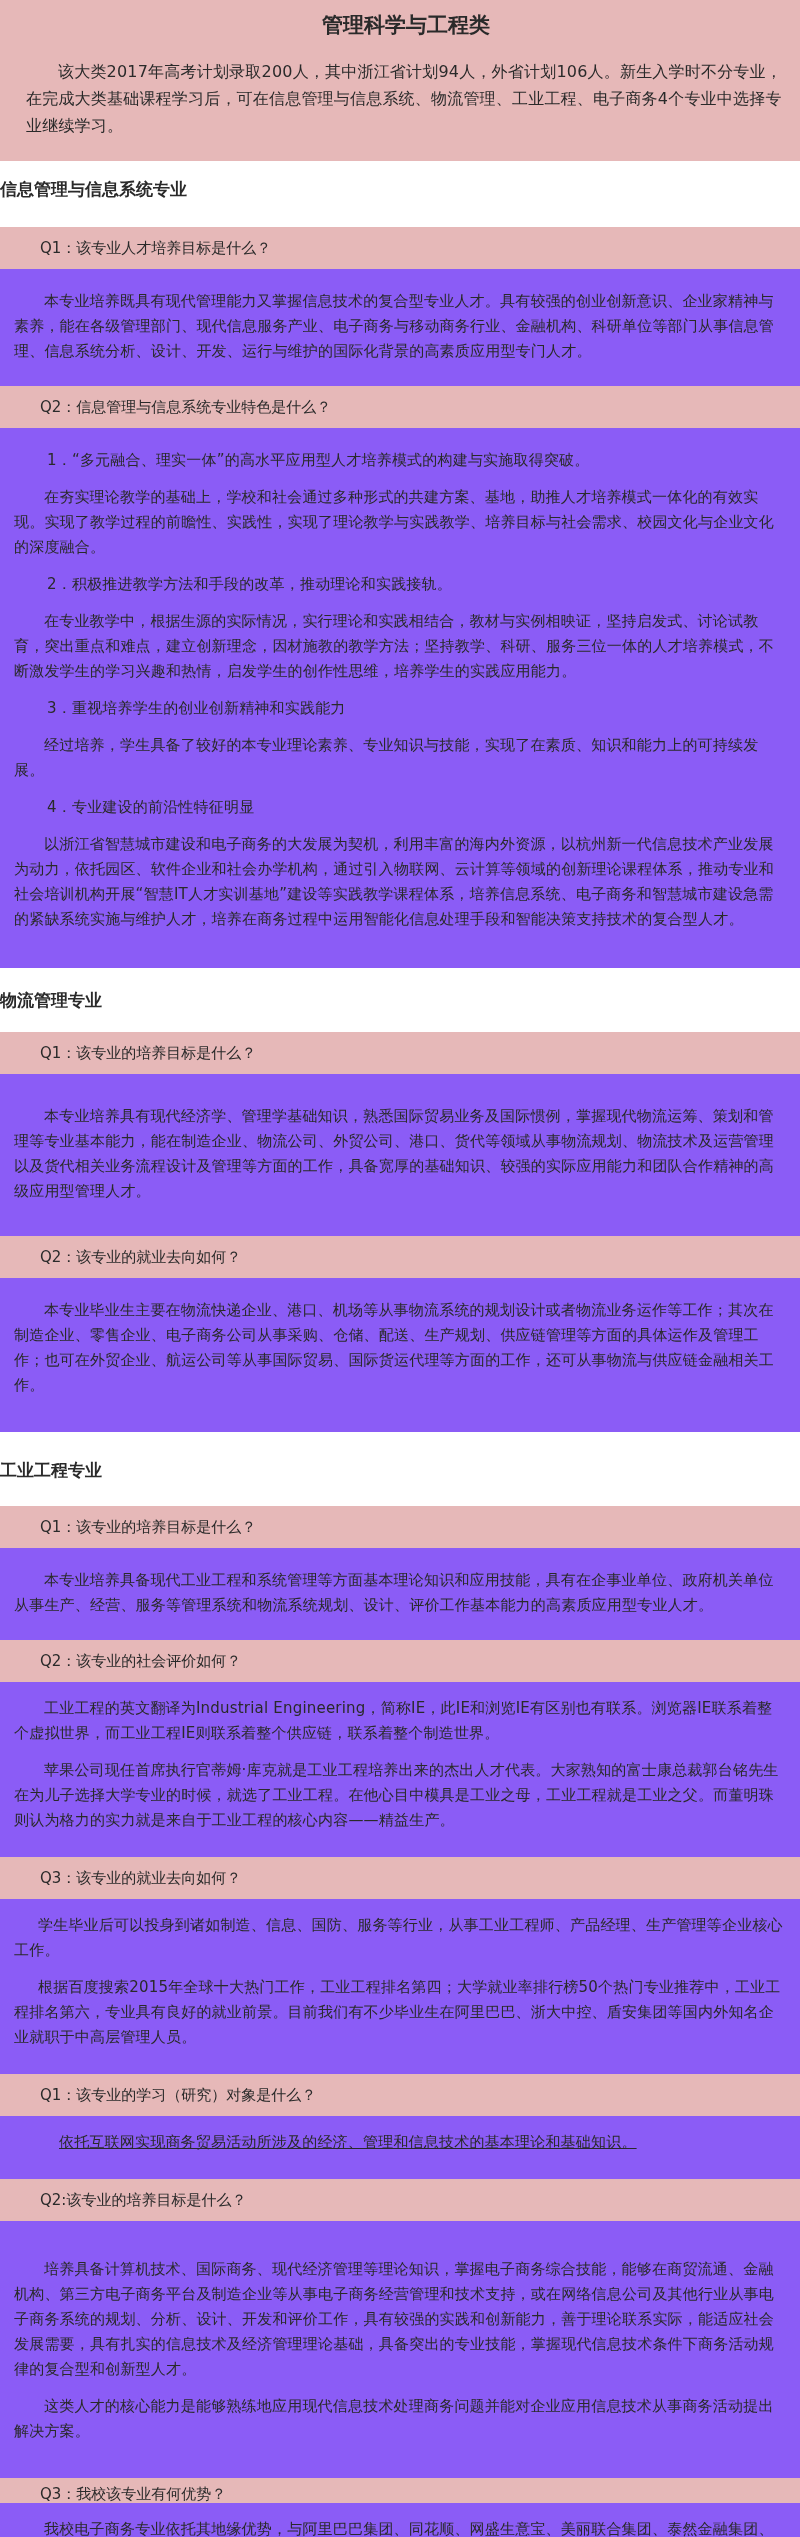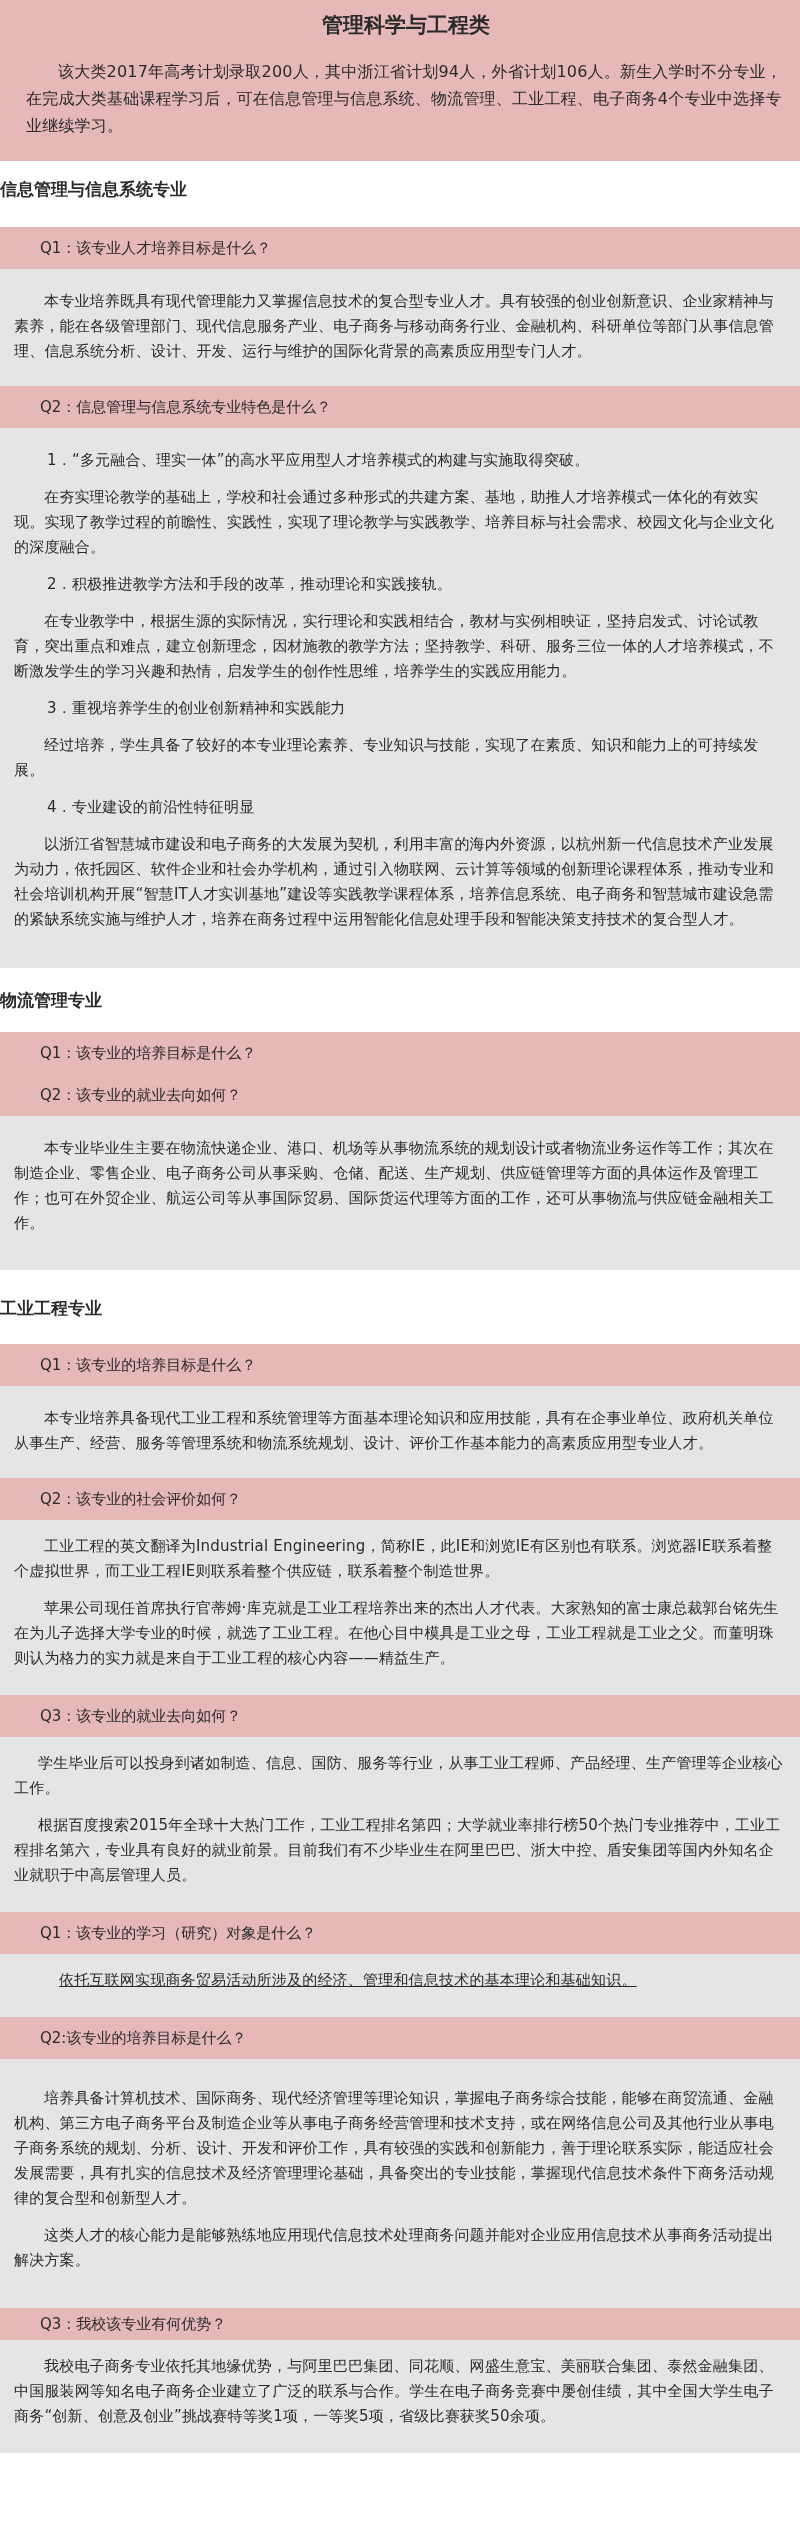--- a/index.html
+++ b/index.html
@@ -35,23 +35,23 @@
     margin: 0;
   }
   .major-title.first { height: 66px; line-height: 56px; }
   .q-header {
     background: #e6b8b8;
     font-size: 15px;
     padding: 0 0 0 40px;
     height: 42px;
     line-height: 42px;
   }
-  .q-header.short { height: 32px; line-height: 32px; }
+  .q-header.short { height: 25px; line-height: 32px; }
   .answer {
-    background: #e5e5e5;
+    background: #8b5cf6;
     padding: 8px 2px 10px 2px;
   }
   .answer.tight { padding: 2px 2px 12px 2px; }
   .answer .para.noindent-left { text-indent: 0; padding-left: 45px; }
   .num-para { text-indent: 2.2em; }
 </style>
 </head>
 <body>
 
 <div class="page">
@@ -80,20 +80,24 @@
       <p class="para num-para">4．专业建设的前沿性特征明显</p>
       <p class="para">以浙江省智慧城市建设和电子商务的大发展为契机，利用丰富的海内外资源，以杭州新一代信息技术产业发展为动力，依托园区、软件企业和社会办学机构，通过引入物联网、云计算等领域的创新理论课程体系，推动专业和社会培训机构开展“智慧IT人才实训基地”建设等实践教学课程体系，培养信息系统、电子商务和智慧城市建设急需的紧缺系统实施与维护人才，培养在商务过程中运用智能化信息处理手段和智能决策支持技术的复合型人才。</p>
       <div style="height:14px"></div>
     </div>
   </section>
 
   <section>
     <h2 class="major-title">物流管理专业</h2>
 
     <div class="q-header">Q1：该专业的培养目标是什么？</div>
+    <div class="answer" style="padding-top:18px;">
+      <p class="para">本专业培养具有现代经济学、管理学基础知识，熟悉国际贸易业务及国际惯例，掌握现代物流运筹、策划和管理等专业基本能力，能在制造企业、物流公司、外贸公司、港口、货代等领域从事物流规划、物流技术及运营管理以及货代相关业务流程设计及管理等方面的工作，具备宽厚的基础知识、较强的实际应用能力和团队合作精神的高级应用型管理人才。</p>
+      <div style="height:10px"></div>
+    </div>
 
     <div class="q-header">Q2：该专业的就业去向如何？</div>
     <div class="answer">
       <p class="para">本专业毕业生主要在物流快递企业、港口、机场等从事物流系统的规划设计或者物流业务运作等工作；其次在制造企业、零售企业、电子商务公司从事采购、仓储、配送、生产规划、供应链管理等方面的具体运作及管理工作；也可在外贸企业、航运公司等从事国际贸易、国际货运代理等方面的工作，还可从事物流与供应链金融相关工作。</p>
       <div style="height:12px"></div>
     </div>
   </section>
 
   <section>
     <h2 class="major-title" style="height:74px;line-height:76px;">工业工程专业</h2>
@@ -117,21 +121,21 @@
   </section>
 
   <section>
 
     <div class="q-header">Q1：该专业的学习（研究）对象是什么？</div>
     <div class="answer" style="padding:2px 2px 12px 2px;text-decoration:underline;">
       <p class="para noindent-left">依托互联网实现商务贸易活动所涉及的经济、管理和信息技术的基本理论和基础知识。</p>
     </div>
 
     <div class="q-header">Q2:该专业的培养目标是什么？</div>
-    <div class="answer" style="padding-top:16px;font-family:Liberation Mono, monospace;">
+    <div class="answer" style="padding-top:24px;">
       <p class="para">培养具备计算机技术、国际商务、现代经济管理等理论知识，掌握电子商务综合技能，能够在商贸流通、金融机构、第三方电子商务平台及制造企业等从事电子商务经营管理和技术支持，或在网络信息公司及其他行业从事电子商务系统的规划、分析、设计、开发和评价工作，具有较强的实践和创新能力，善于理论联系实际，能适应社会发展需要，具有扎实的信息技术及经济管理理论基础，具备突出的专业技能，掌握现代信息技术条件下商务活动规律的复合型和创新型人才。</p>
       <p class="para">这类人才的核心能力是能够熟练地应用现代信息技术处理商务问题并能对企业应用信息技术从事商务活动提出解决方案。</p>
       <div style="height:12px"></div>
     </div>
 
     <div class="q-header short">Q3：我校该专业有何优势？</div>
     <div class="answer tight">
       <p class="para">我校电子商务专业依托其地缘优势，与阿里巴巴集团、同花顺、网盛生意宝、美丽联合集团、泰然金融集团、中国服装网等知名电子商务企业建立了广泛的联系与合作。学生在电子商务竞赛中屡创佳绩，其中全国大学生电子商务“创新、创意及创业”挑战赛特等奖1项，一等奖5项，省级比赛获奖50余项。</p>
     </div>
   </section>

